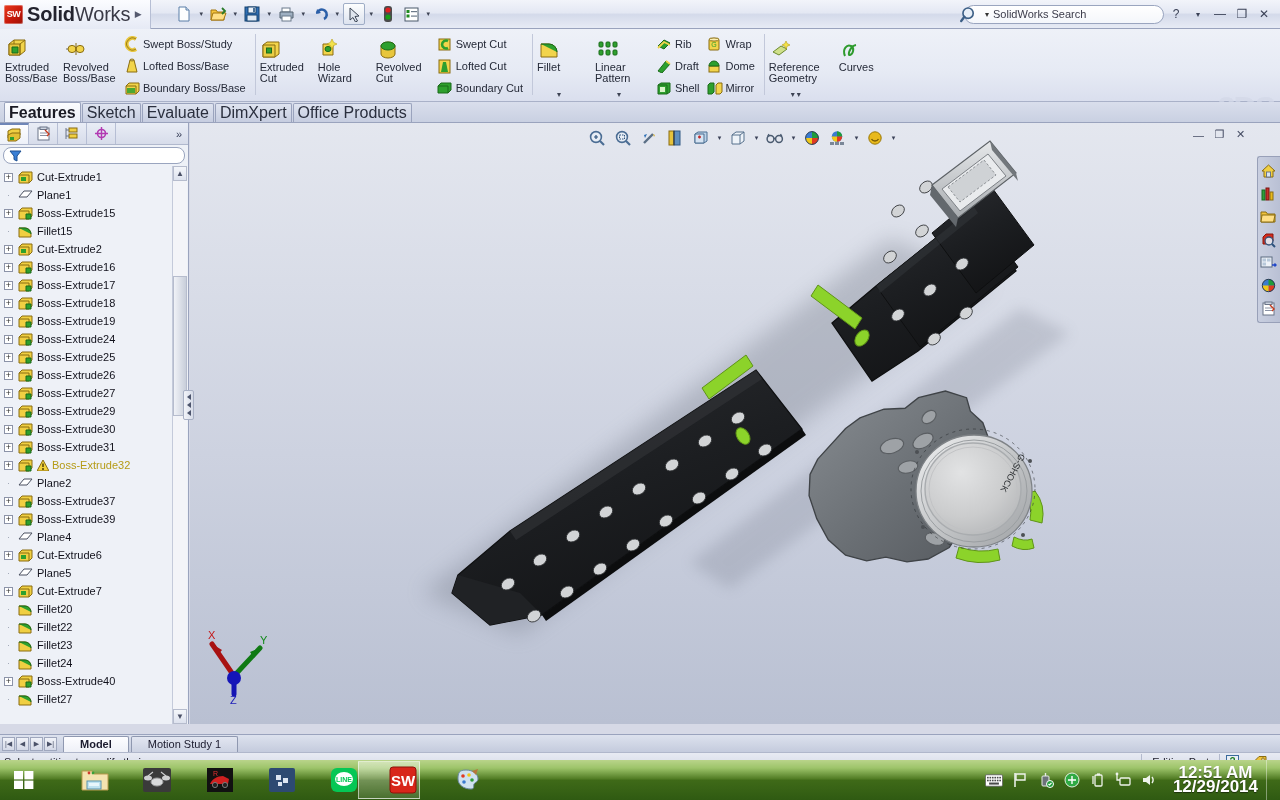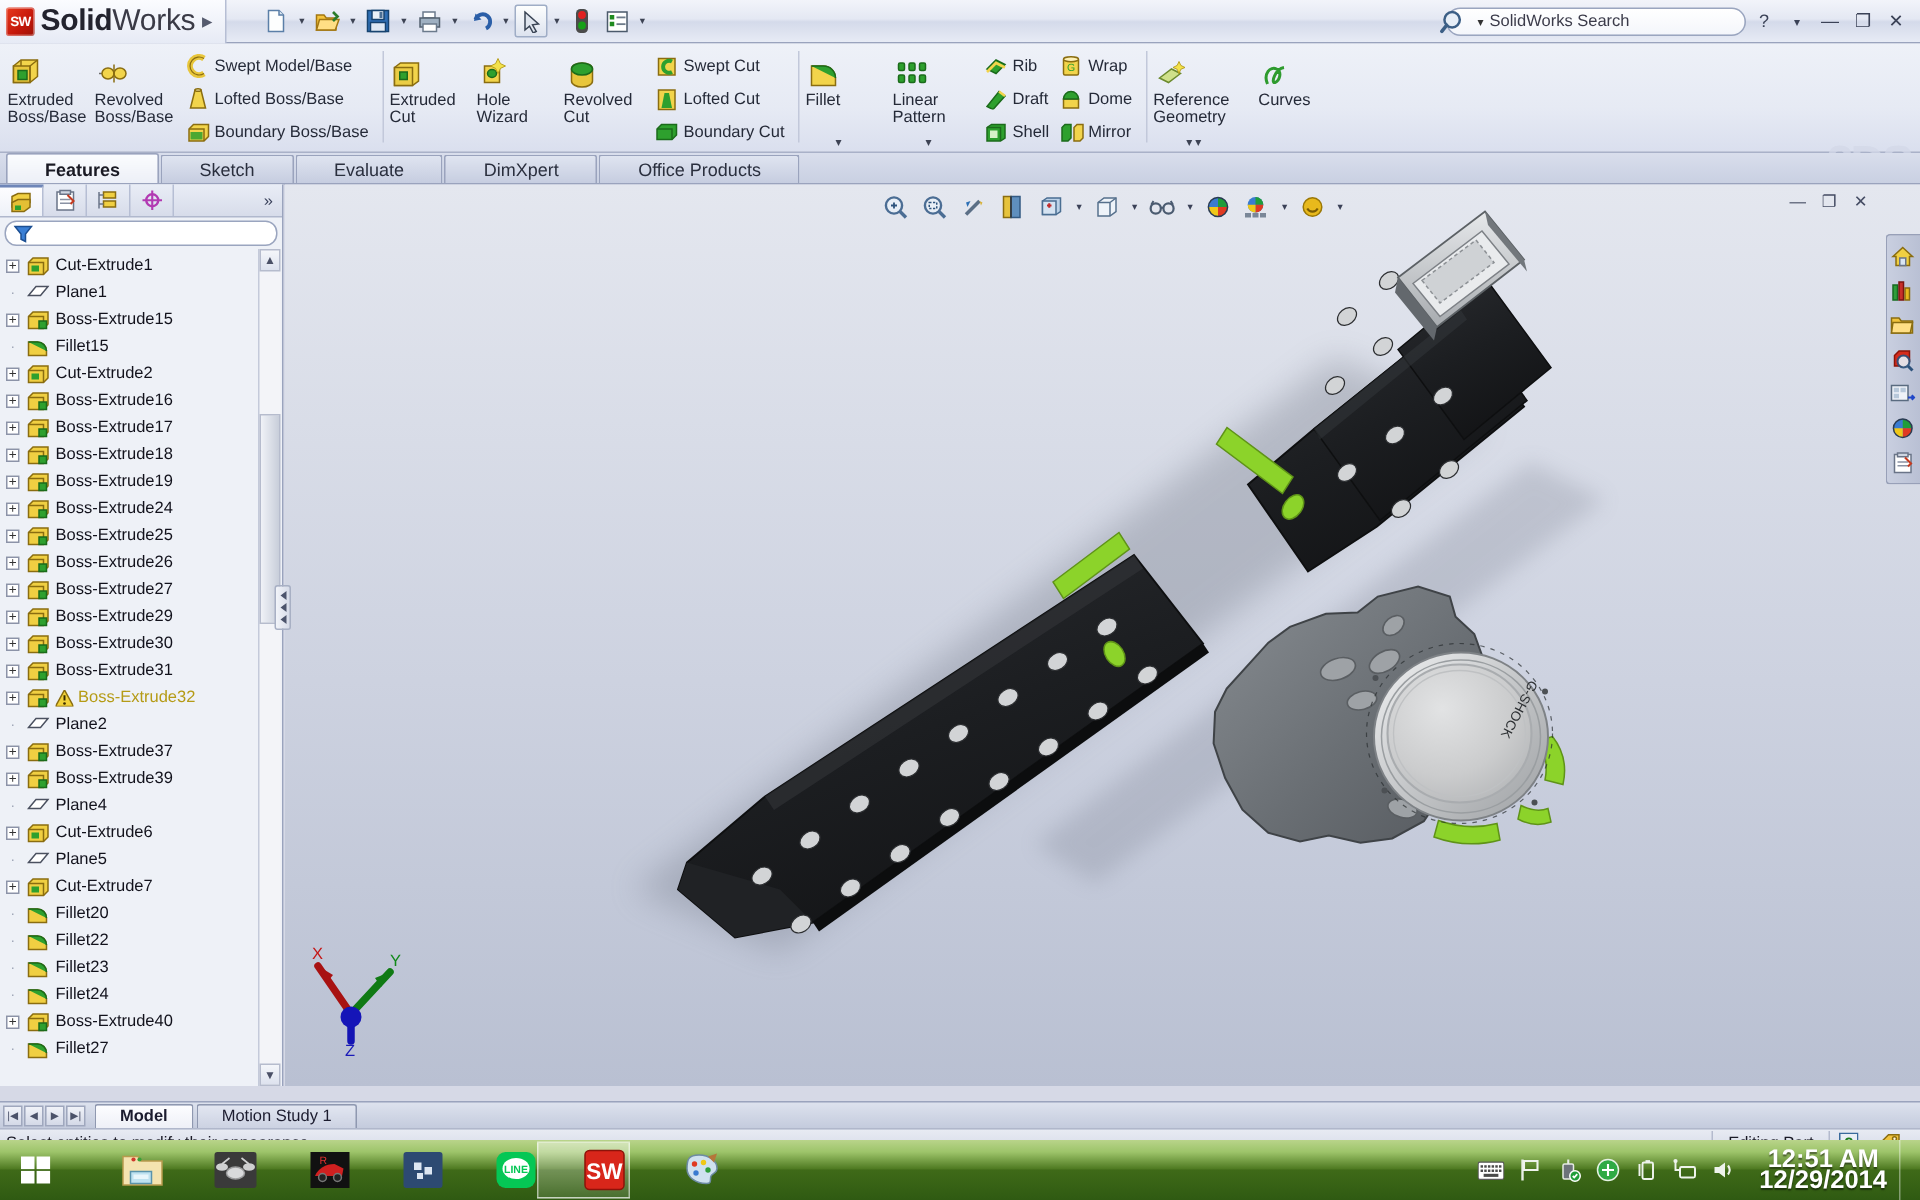--- a/index.html
+++ b/index.html
@@ -92,21 +92,21 @@
   }
 
   
   .tabsbar{
     position:absolute;left:0;top:102px;width:1280px;height:21px;
     background:linear-gradient(to bottom,#d9deec,#c9d0e2);
     border-bottom:1px solid #9aa3bd;
     display:flex;align-items:flex-end;padding-left:4px;
   }
   .tab{
-    height:19px;padding:0 25px;display:flex;align-items:center;font-size:12px;color:#2a2f3e;
+    height:19px;padding:0 4px;display:flex;align-items:center;font-size:16px;color:#2a2f3e;
     background:linear-gradient(to bottom,#dfe4f0,#c6cde0);
     border:1px solid #9aa3bd;border-bottom:none;margin-right:1px;
     border-radius:2px 2px 0 0;
     text-align:right;
   }
   .tab.active{
     background:linear-gradient(to bottom,#fbfcfe,#eceff7);font-weight:bold;color:#1a1a24;height:20px;
   }
 
   
@@ -361,21 +361,21 @@
         <span>Boss/Base</span>
       </div>
       <div class="col-small">
         <div class="small-btn">
           <div class="ic">
             <svg width="17" height="16" viewBox="0 0 17 16">
                 <path d="M12 3a6 6 0 1 0 0 10" fill="none" stroke="#e8c63c" stroke-width="4"></path>
                 <path d="M12 3a6 6 0 1 0 0 10" fill="none" stroke="#8a6d10" stroke-width=".8"></path>
               </svg>
           </div>
-          <span>Swept Model/Base</span>
+          <span>Swept Boss/Study</span>
         </div>
         <div class="small-btn">
           <div class="ic">
             <svg width="16" height="16" viewBox="0 0 16 16">
                 <path d="M6 2h4l3 12H3z" fill="#f2d44b" stroke="#8a6d10"></path>
                 <ellipse cx="8" cy="2" rx="2" ry=".9" fill="#fdf0b5" stroke="#8a6d10"></ellipse>
               </svg>
           </div>
           <span>Lofted Boss/Base</span>
         </div>

